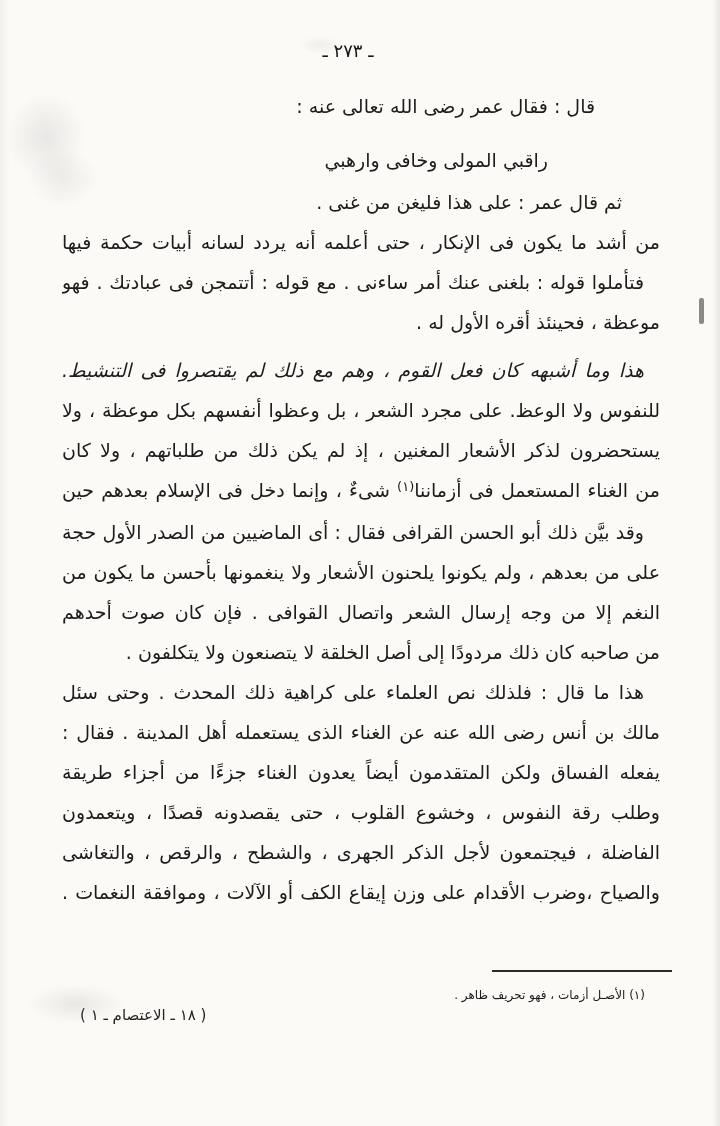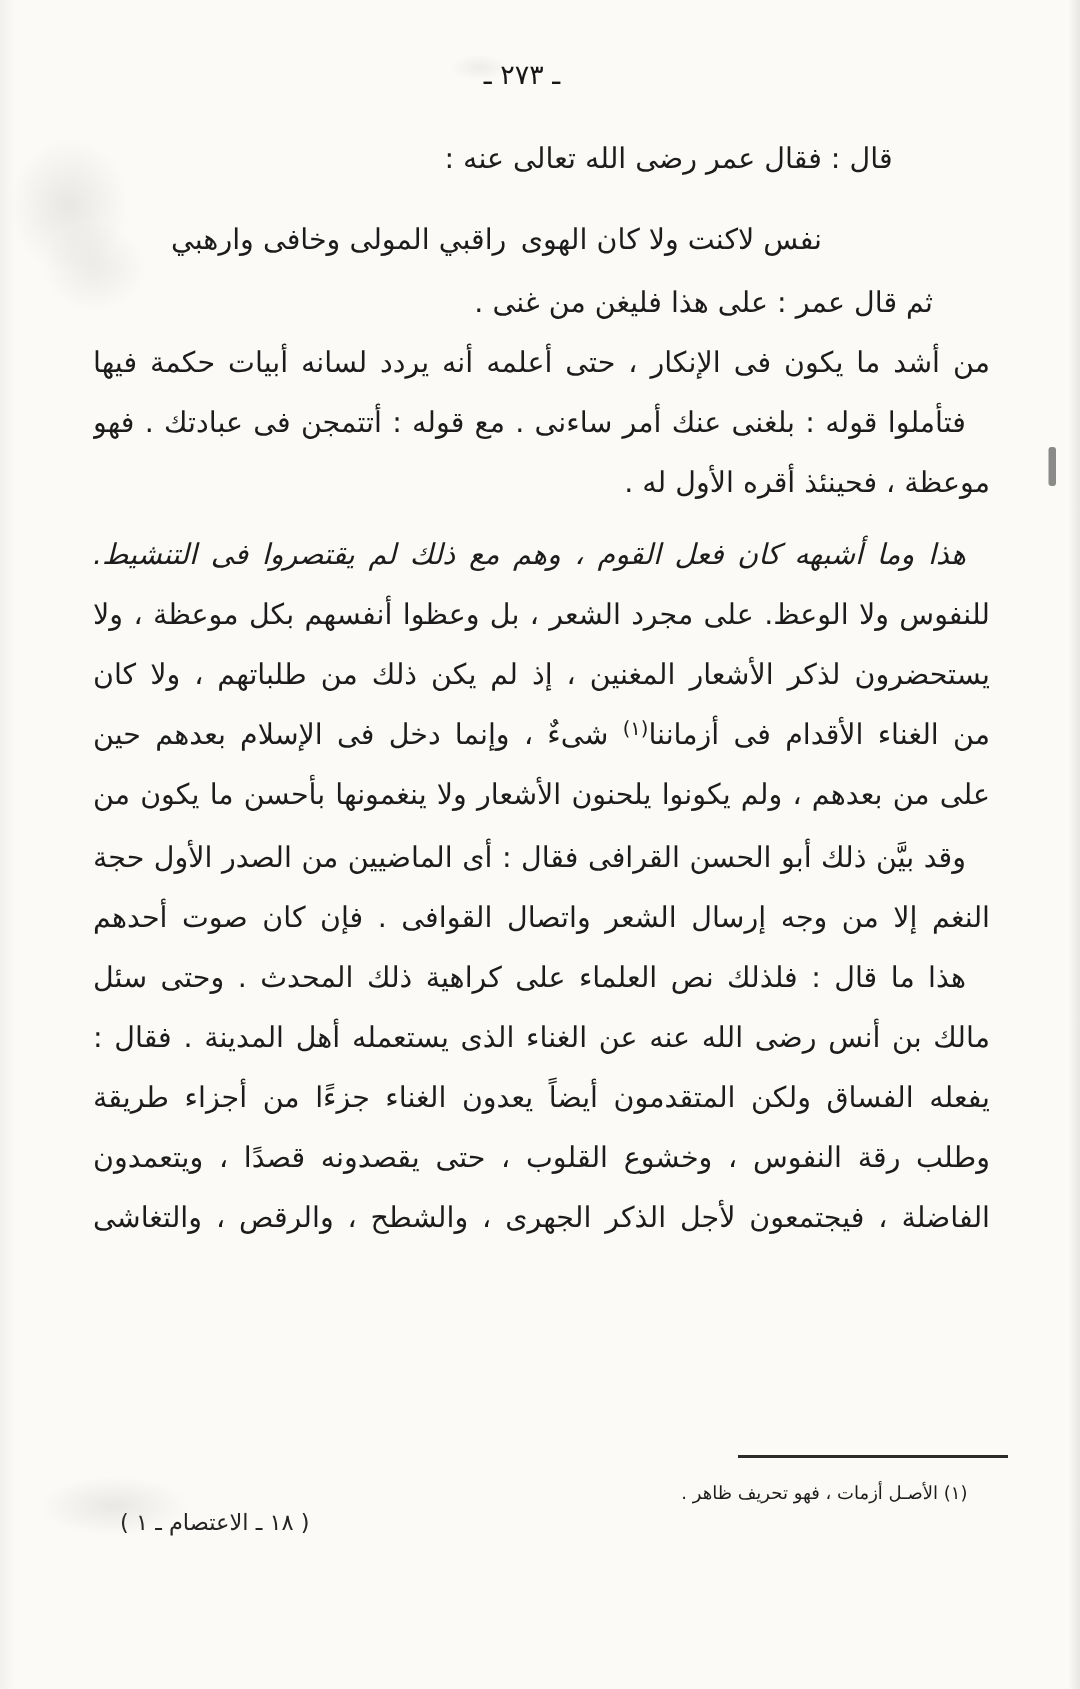--- a/index.html
+++ b/index.html
@@ -76,44 +76,45 @@
 
 <div class="page">
 
   <div class="pageno">ـ ٢٧٣ ـ</div>
 
   <div class="textblock">
 
     <div class="line right ind-a">قال : فقال عمر رضى الله تعالى عنه :</div>
 
     <div class="verse">
-      <span>نفس لاكنت ولا كان الهوى</span>
       <span>راقبي المولى وخافى وارهبي</span>
     </div>
 
     <div class="line right ind-b">ثم قال عمر : على هذا فليغن من غنى .</div>
 
     <div class="line just">من أشد ما يكون فى الإنكار ، حتى أعلمه أنه يردد لسانه أبيات حكمة فيها</div>
     <div class="line just ind-c">فتأملوا قوله : بلغنى عنك أمر ساءنى . مع قوله : أتتمجن فى عبادتك . فهو</div>
     <div class="line right">موعظة ، فحينئذ أقره الأول له .</div>
 
     <div class="line just ind-c gap-lg">هذا وما أشبهه كان فعل القوم ، وهم مع ذلك لم يقتصروا فى التنشيط.</div>
     <div class="line just">للنفوس ولا الوعظ. على مجرد الشعر ، بل وعظوا أنفسهم بكل موعظة ، ولا كانوا</div>
     <div class="line just">يستحضرون لذكر الأشعار المغنين ، إذ لم يكن ذلك من طلباتهم ، ولا كان عندهم</div>
-    <div class="line just"><span>من الغناء الأقدام فى أزماننا</span><sup class="fnref">(١)</sup><span> شىءٌ ، وإنما دخل فى الإسلام بعدهم حين خالط.</span></div>
+    <div class="line just"><span>من الغناء المستعمل فى أزماننا</span><sup class="fnref">(١)</sup><span> شىءٌ ، وإنما دخل فى الإسلام بعدهم حين خالط.</span></div>
 
+    <div class="line just ind-c gap-sm">وقد بيَّن ذلك أبو الحسن القرافى فقال : أى الماضيين من الصدر الأول حجة</div>
     <div class="line just">على من بعدهم ، ولم يكونوا يلحنون الأشعار ولا ينغمونها بأحسن ما يكون من</div>
-    <div class="line just ind-c gap-sm">وقد بيَّن ذلك أبو الحسن القرافى فقال : أى الماضيين من الصدر الأول حجة</div>
     <div class="line just">النغم إلا من وجه إرسال الشعر واتصال القوافى . فإن كان صوت أحدهم أشجن</div>
+    <div class="line right">من صاحبه كان ذلك مردودًا إلى أصل الخلقة لا يتصنعون ولا يتكلفون .</div>
 
     <div class="line just ind-c">هذا ما قال : فلذلك نص العلماء على كراهية ذلك المحدث . وحتى سئل</div>
     <div class="line just">مالك بن أنس رضى الله عنه عن الغناء الذى يستعمله أهل المدينة . فقال : إنما</div>
     <div class="line just">يفعله الفساق ولكن المتقدمون أيضاً يعدون الغناء جزءًا من أجزاء طريقة التعبد ،</div>
     <div class="line just">وطلب رقة النفوس ، وخشوع القلوب ، حتى يقصدونه قصدًا ، ويتعمدون الليالى</div>
     <div class="line just">الفاضلة ، فيجتمعون لأجل الذكر الجهرى ، والشطح ، والرقص ، والتغاشى</div>
+    <div class="line just">والصياح ،وضرب الأقدام على وزن إيقاع الكف أو الآلات ، وموافقة النغمات .</div>
 
   </div>
 
   <div class="fn-divider"></div>
 
   <div class="footnote"><span>(١)</span><span> الأصـل أزمات ، فهو تحريف ظاهر .</span></div>
 
   <div class="footer">( ١٨ ـ الاعتصام ـ ١ )</div>
 
   <div class="smudge sm1"></div>

